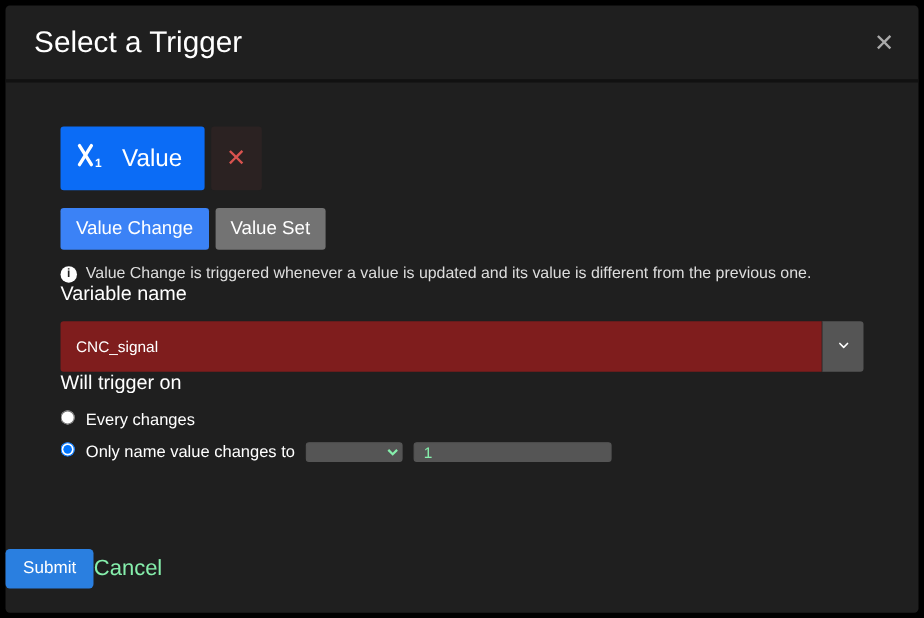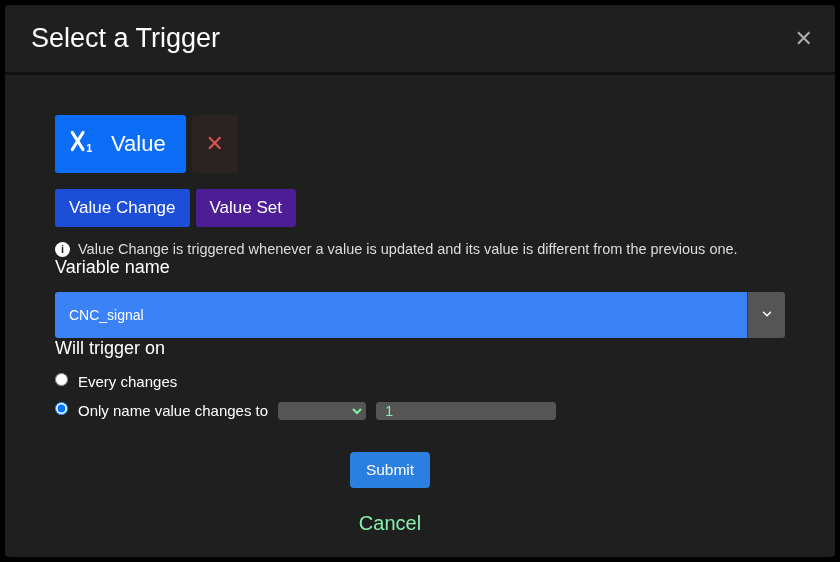--- a/index.html
+++ b/index.html
@@ -68,24 +68,24 @@
     }
     .tabs {
       margin-top: 16px;
       display: flex;
       gap: 6px;
     }
     .tab {
       padding: 9px 14px;
       font-size: 17px;
       border-radius: 3px;
-      background: #4c1d95;
-      cursor: pointer;
-    }
-    .tab.active { background: #1d4ed8; }
+      background: #737373;
+      cursor: pointer;
+    }
+    .tab.active { background: #3b82f6; }
     .helper {
       margin-top: 14px;
       font-size: 14.5px;
       color: #ddd;
       display: flex;
       align-items: center;
       gap: 8px;
     }
     .info-icon {
       width: 15px; height: 15px;
@@ -100,21 +100,21 @@
     .label {
       font-size: 18px;
     }
     .select-wrap {
       margin-top: 14px;
       display: flex;
       width: 100%;
     }
     .select-main {
       flex: 1;
-      background: #3b82f6;
+      background: #7f1d1d;
       border: none;
       color: #fff;
       padding: 15px 14px;
       font-size: 14px;
       border-radius: 3px 0 0 3px;
     }
     .select-btn {
       width: 38px;
       background: #555;
       border: none;
@@ -141,25 +141,23 @@
       padding: 7px 8px;
       font-size: 14px;
       border-radius: 3px;
       height: 18px;
     }
     .inline-select { min-width: 88px; }
     .inline-input { width: 180px; }
     .footer {
       display: flex;
       justify-content: flex-start;
-      gap: 24px;
       padding: 0 60px 22px 0;
       align-items: center;
       font-size: 16px;
-      flex-direction: column;
     }
     .btn-submit {
       background: #2a7fe0;
       color: #fff;
       border: none;
       padding: 9px 16px;
       border-radius: 4px;
       font-size: 15.5px;
       cursor: pointer;
     }

